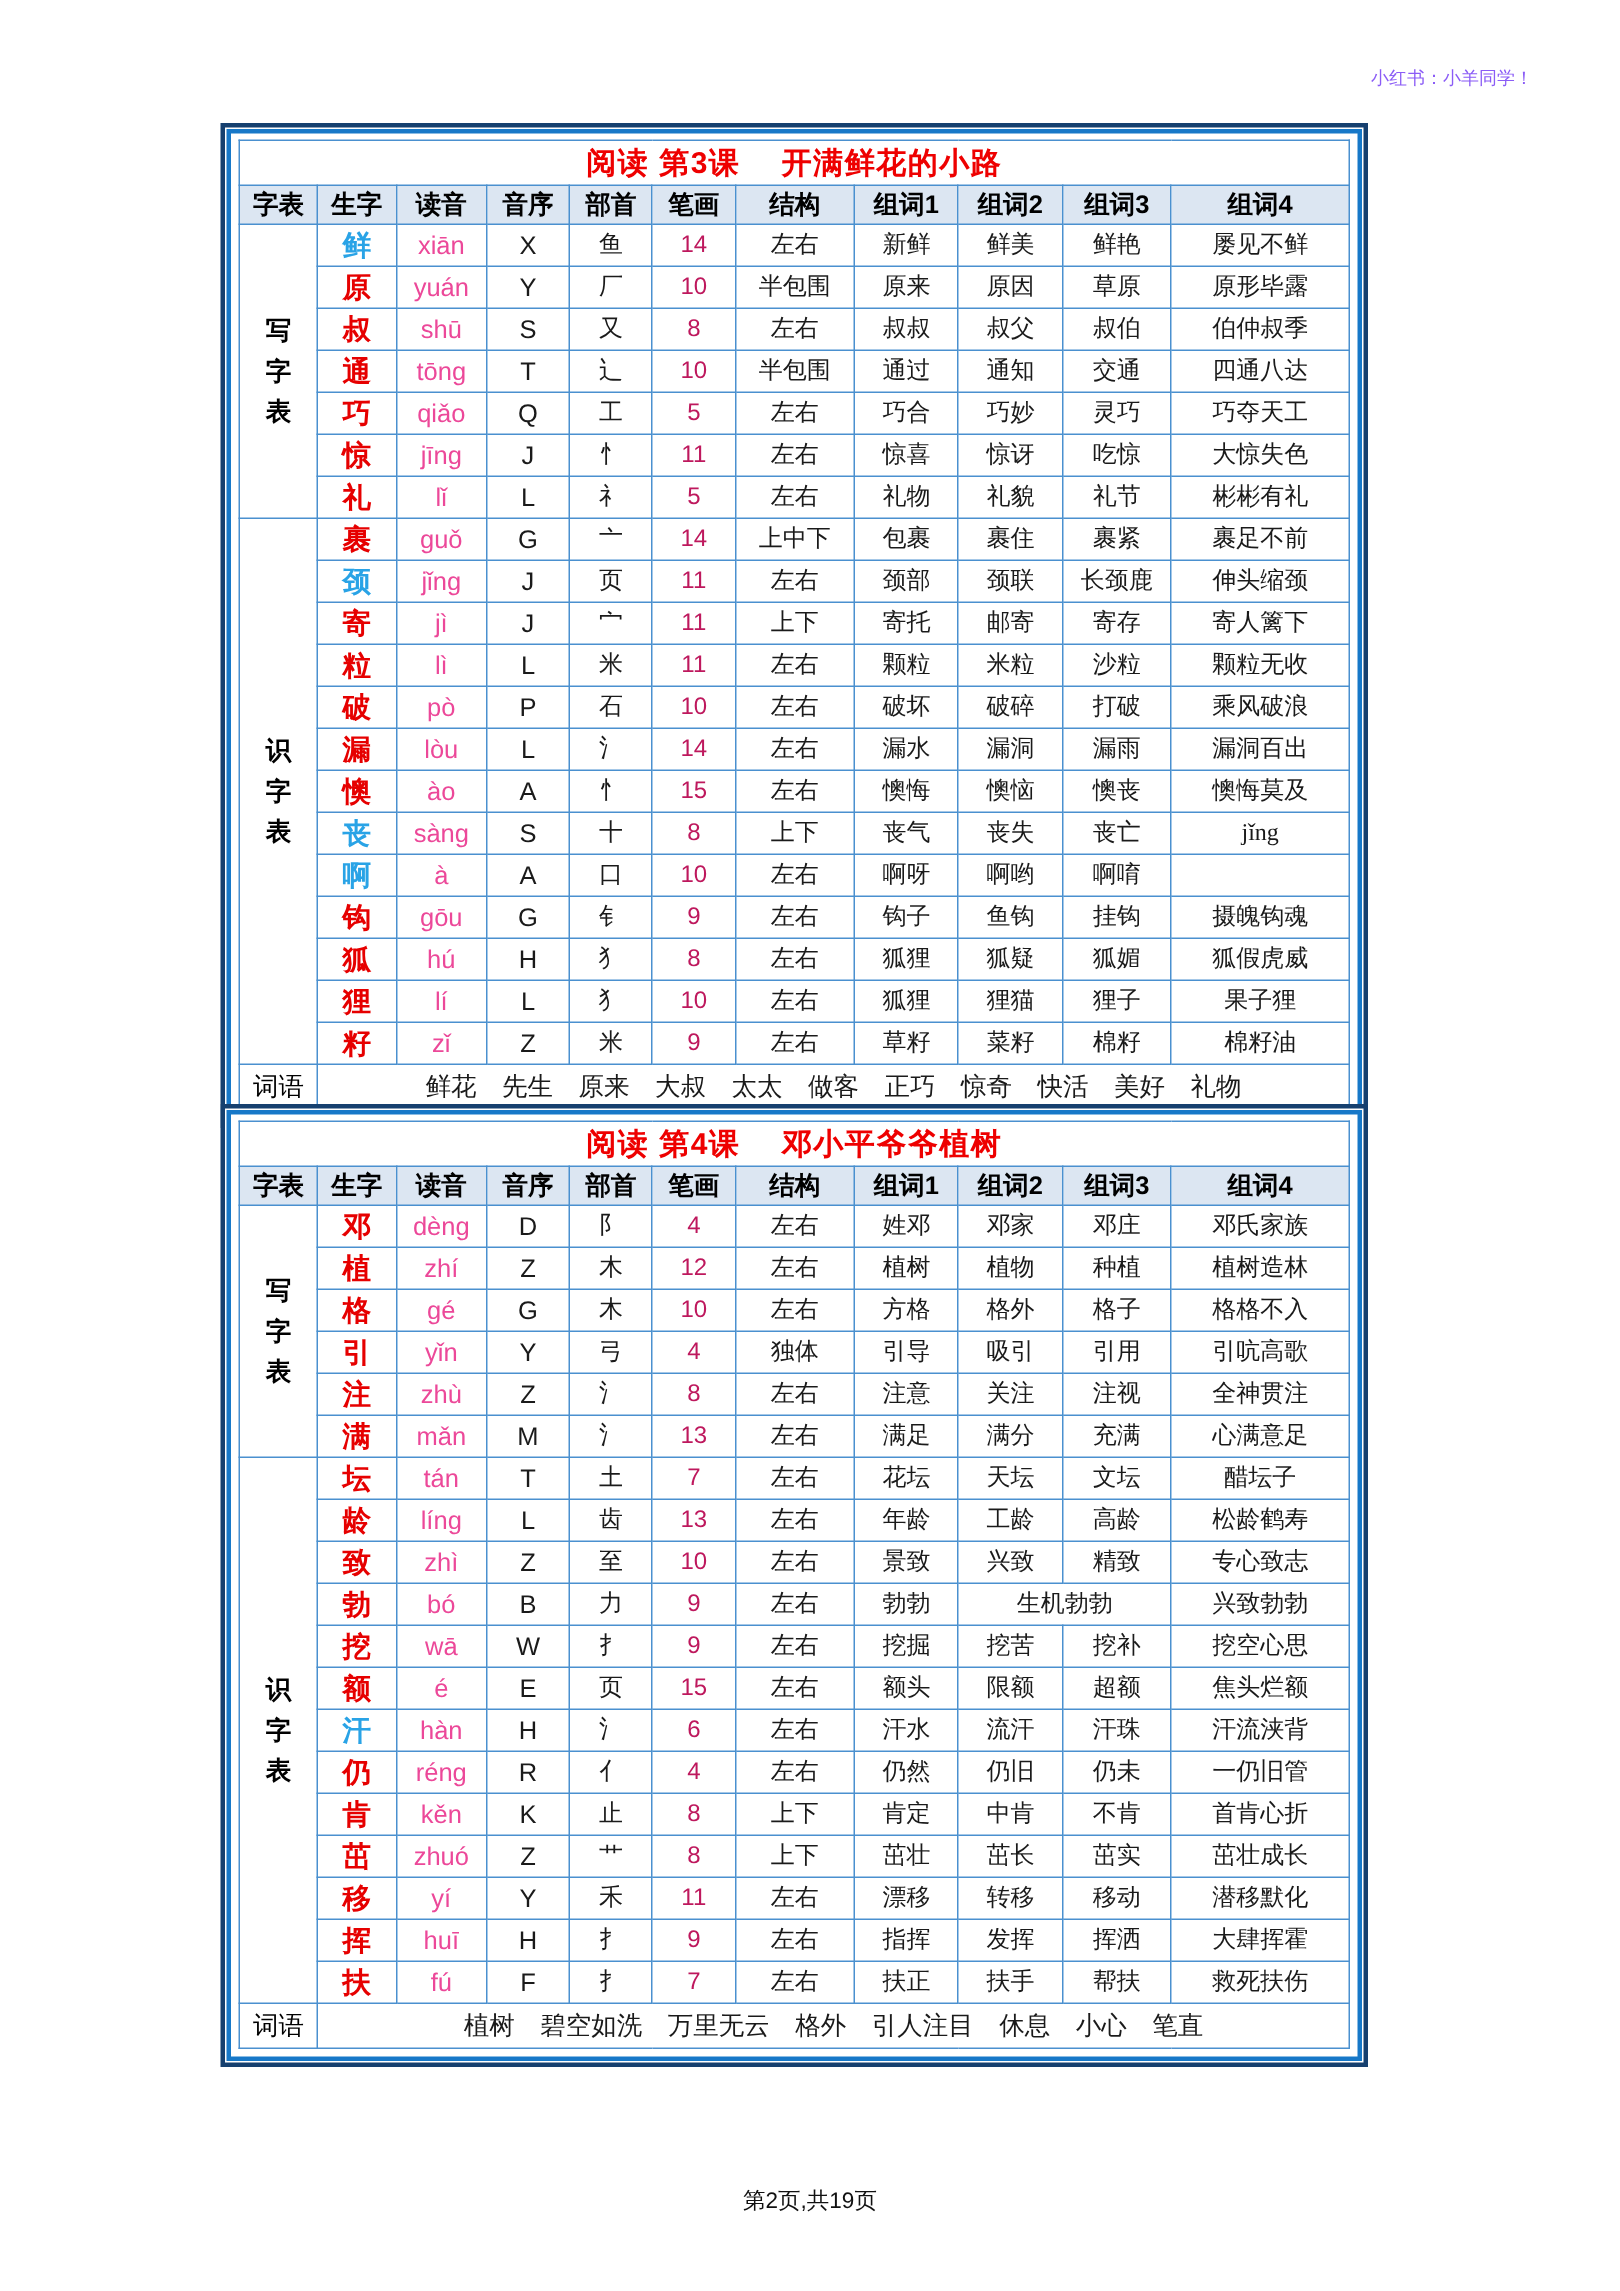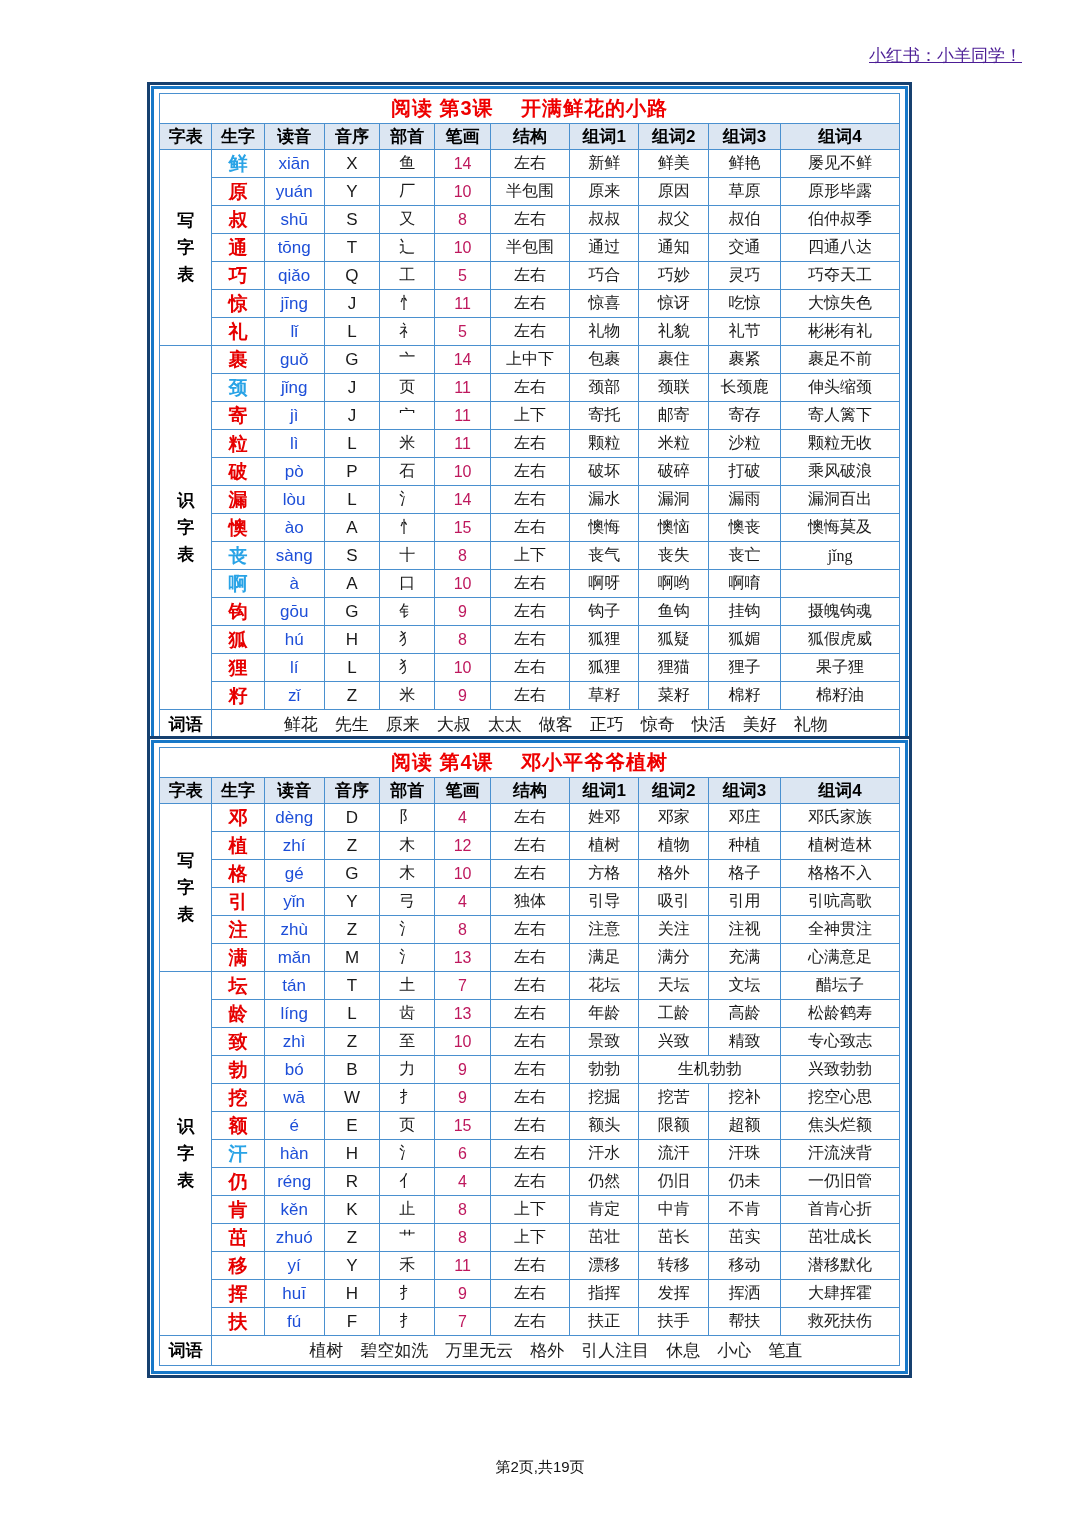--- a/index.html
+++ b/index.html
@@ -5,21 +5,21 @@
   html,body { margin:0; padding:0; }
   body {
     width:1080px; height:1527px;
     background:#ffffff;
     position:relative;
     font-family:"Liberation Sans", sans-serif;
     color:#1a1a1a;
   }
   .watermark {
     position:absolute; top:44px; right:58px;
-    font-size:17px; color:#4c1d95;text-decoration:underline;
+    font-size:12px; color:#8b5cf6;
   }
   .footer {
     position:absolute; top:1458px; left:0; width:100%;
     text-align:center; font-size:15px; color:#111;
   }
   .frame {
     position:absolute; left:147px; width:765px;
     box-sizing:border-box;
     border:3px solid #16406f;
     padding:1px;
@@ -64,25 +64,25 @@
     white-space:pre-line;
     font-size:17px;
     font-weight:600;
     line-height:1.6;
     color:#000;
     background:#fff;
   }
   td.char { font-family:"Liberation Serif", serif; font-size:19px; font-weight:600; }
   td.char.red  { color:#e60000; }
   td.char.blue { color:#29a3e6; }
-  td.pinyin { font-size:17px; color:#1d4ed8; }
+  td.pinyin { font-size:17px; color:#ec4899; }
   td.letter { font-size:17px; color:#1a1a1a; }
   td.num    { font-size:16px; color:#be185d; }
   td.kai    { font-family:"Liberation Serif", serif; font-size:16px; color:#1a1a1a; }
-  td.wlabel { font-size:17px; font-weight:700; height:30px; color:#000; }
+  td.wlabel { font-size:17px; font-weight:400; height:30px; color:#000; }
   td.words  { text-align:left; padding-left:12px; font-size:17px; }
 </style>
 </head>
 <body>
 
 <div class="watermark">小红书：小羊同学！</div>
 
 <div class="frame" style="top:82px">
   <div class="frame-inner">
       <table class="grid">

